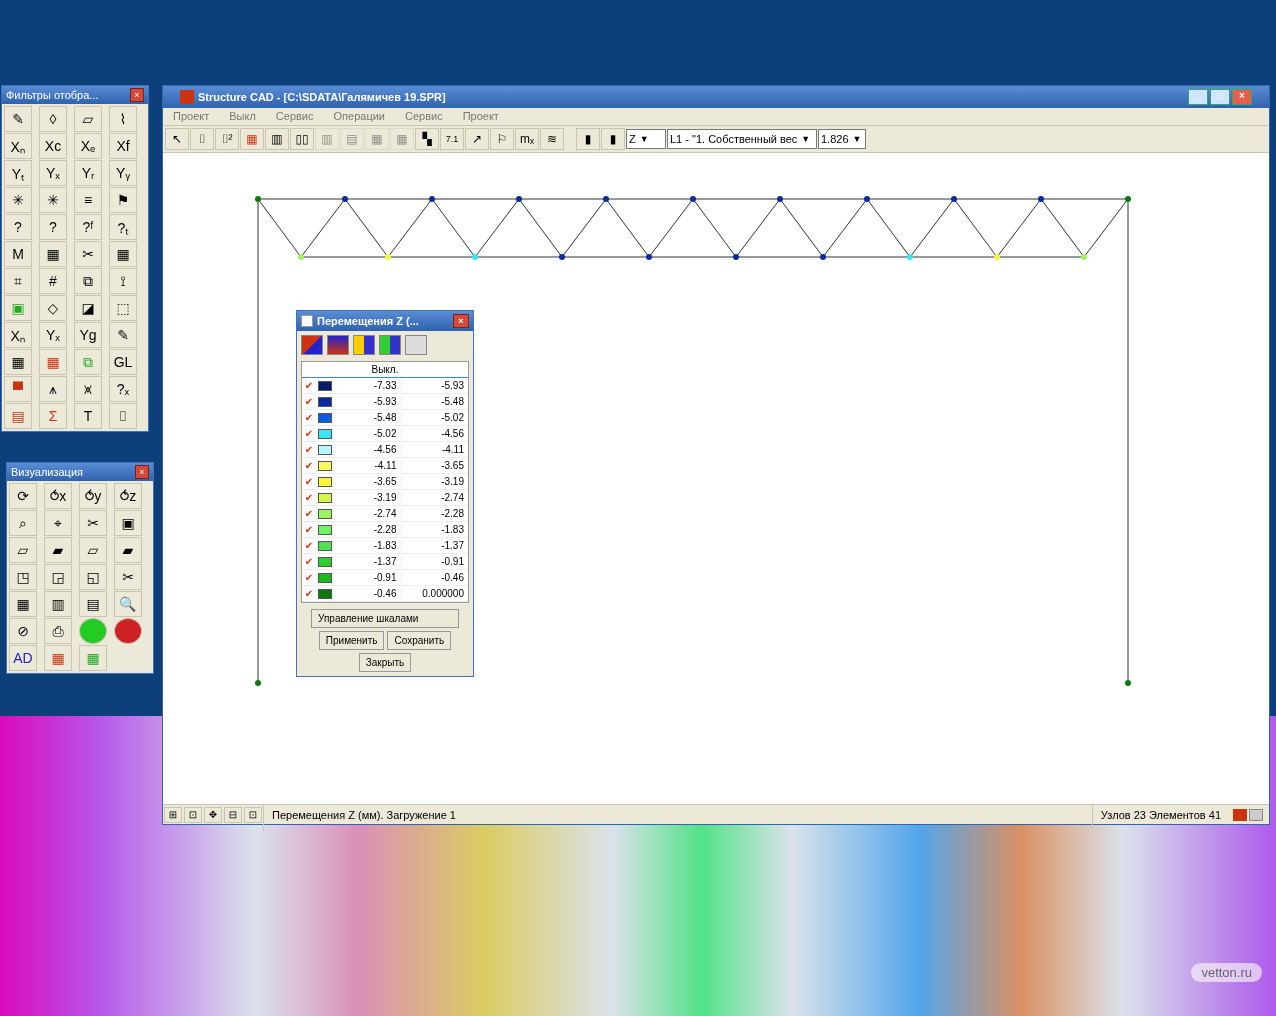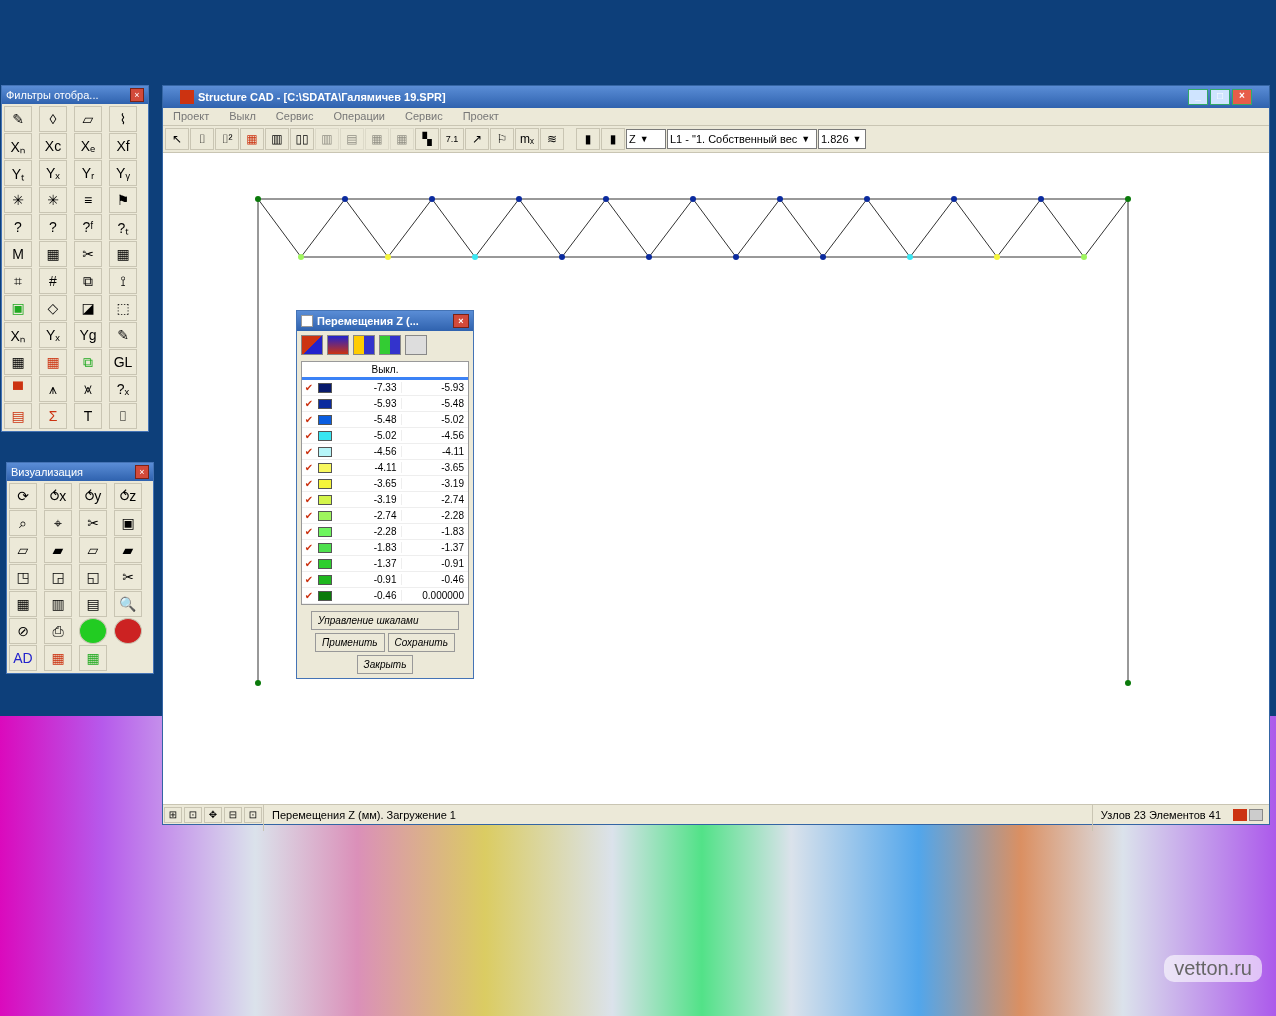--- a/index.html
+++ b/index.html
@@ -4,21 +4,21 @@
 <style>
 * { box-sizing: border-box; margin: 0; padding: 0; font-family: Tahoma, Arial, sans-serif; }
 body { background: #0d3f7a; width: 1276px; height: 1016px; position: relative; overflow: hidden; }
 .desktop-bg {
   position: absolute; bottom: 0; left: 0; width: 1276px; height: 300px;
   background: linear-gradient(90deg,
     #ff00c8 0%, #d45eff 8%, #ffffff 20%, #ff9ec4 28%, #ffe55e 38%, #ffffff 48%,
     #5eff8a 55%, #ffffff 62%, #5eb8ff 72%, #ff9e5e 80%, #ffffff 88%, #c85eff 100%);
   opacity: 0.85;
 }
-.watermark { position:absolute; right:14px; bottom:34px; font-size:20px; color:#666; background:rgba(255,255,255,0.6); padding:2px 10px; border-radius:10px; }
+.watermark { position:absolute; right:14px; bottom:34px; font-size:13px; color:#666; background:rgba(255,255,255,0.6); padding:2px 10px; border-radius:10px; }
 
 
 .palette { position:absolute; background:#ece9d8; border:1px solid #4473b5; }
 .palette-title { background:linear-gradient(#5a8dd6,#2f62ae); color:#fff; font-size:11px; padding:2px 4px; display:flex; align-items:center; }
 .palette-title .xbtn { margin-left:auto; width:14px; height:14px; background:#d24a3a; border:1px solid #7a2216; color:#fff; font-size:9px; line-height:12px; text-align:center; cursor:pointer; }
 .palette-body { padding:2px; display:grid; grid-template-columns:repeat(4,28px); gap:1px; }
 .tool-btn { width:28px; height:26px; background:#ece9d8; border:1px solid #c9c5b3; display:flex; align-items:center; justify-content:center; cursor:pointer; font-size:14px; }
 
 
 .app { position:absolute; left:162px; top:85px; width:1108px; height:740px; background:#fff; border:1px solid #3465a4; display:flex; flex-direction:column; }
@@ -42,28 +42,28 @@
 .sb-btn { width:18px; height:16px; border:1px solid #c9c5b3; margin:0 1px; display:flex; align-items:center; justify-content:center; font-size:10px; cursor:pointer; }
 .sb-txt { padding:16px 8px; border-left:1px solid #c9c5b3; height:100%; display:flex; align-items:center; }
 
 
 .legend-dlg { position:absolute; left:296px; top:310px; width:178px; background:#ece9d8; border:1px solid #4473b5; }
 .legend-title { height:20px; background:linear-gradient(#5a8dd6,#2f62ae); color:#fff; font-size:11px; display:flex; align-items:center; padding:0 4px; font-weight:bold; }
 .legend-title .xbtn { margin-left:auto; width:16px; height:14px; background:#d24a3a; border:1px solid #7a2216; color:#fff; font-size:9px; text-align:center; line-height:12px; cursor:pointer; }
 .swatch-row { display:flex; gap:4px; padding:4px; }
 .swatch { width:22px; height:20px; border:1px solid #888; cursor:pointer; }
 .legend-body { background:#fff; margin:2px 4px; border:1px solid #999; }
-.legend-hdr { font-size:10px; padding:2px 4px; border-bottom:3px solid #3b82f6; text-align:center; }
+.legend-hdr { font-size:10px; padding:2px 4px; border-bottom:1px solid #3b82f6; text-align:center; }
 .legend-row { display:flex; align-items:center; font-size:10px; border-bottom:1px solid #eee; height:16px; }
 .legend-row .chk { width:14px; text-align:center; color:#c31; }
 .legend-row .clr { width:14px; height:10px; border:1px solid #555; margin:0 2px; }
 .legend-row .v1, .legend-row .v2 { flex:1; padding:0 4px; text-align:right; }
 .legend-row .v1 { border-right:1px solid #eee; }
 .legend-btns { display:flex; flex-wrap:wrap; gap:3px; padding:4px; justify-content:center; }
-.legend-btn { font-size:10px; padding:3px 6px; background:#ece9d8; border:1px solid #999; cursor:pointer;font-style:italic; }
+.legend-btn { font-size:10px; padding:3px 6px; background:#ece9d8; border:1px solid #999; cursor:pointer; }
 
 svg { display:block; }
 </style>
 </head>
 <body>
 
 <div class="desktop-bg"></div>
 <div class="watermark">vetton.ru</div>
 
 <div class="palette" style="left:1px; top:85px; width:148px;">

